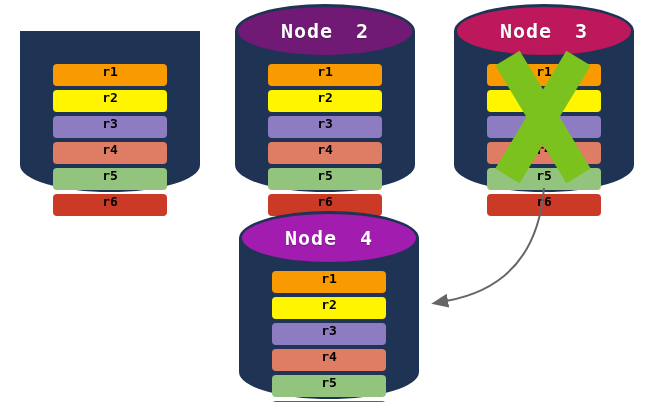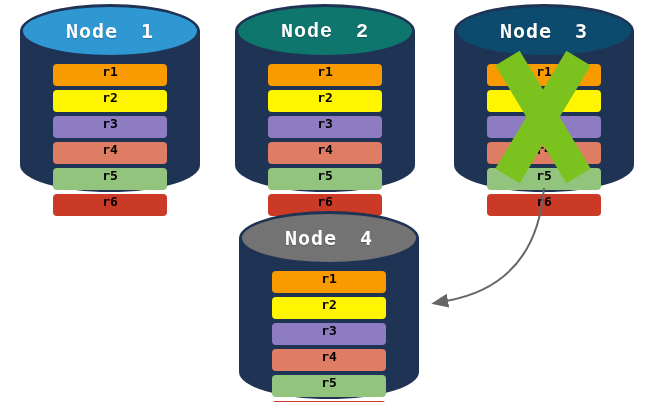--- a/index.html
+++ b/index.html
@@ -40,66 +40,63 @@
   <div class="node" style="left:20px;top:4px;">
     <div class="cyl-body" style="background-color: rgb(31, 51, 85);"></div>
     <div class="rows">
       <div class="row-bar" style="background-color: rgb(248, 154, 0);">r1</div>
       <div class="row-bar" style="background-color: rgb(255, 245, 0);">r2</div>
       <div class="row-bar" style="background-color: rgb(142, 124, 195);">r3</div>
       <div class="row-bar" style="background-color: rgb(222, 124, 100);">r4</div>
       <div class="row-bar" style="background-color: rgb(147, 196, 125);">r5</div>
       <div class="row-bar" style="background-color: rgb(203, 57, 39);">r6</div>
     </div>
-    <div class="cyl-top" style="background-color: rgb(47, 151, 210);">
-      <span class="node-label">Node 1</span>
-    </div>
   </div>
 
   <div class="node" style="left:235px;top:4px;">
     <div class="cyl-body" style="background-color: rgb(31, 51, 85);"></div>
     <div class="rows">
       <div class="row-bar" style="background-color: rgb(248, 154, 0);">r1</div>
       <div class="row-bar" style="background-color: rgb(255, 245, 0);">r2</div>
       <div class="row-bar" style="background-color: rgb(142, 124, 195);">r3</div>
       <div class="row-bar" style="background-color: rgb(222, 124, 100);">r4</div>
       <div class="row-bar" style="background-color: rgb(147, 196, 125);">r5</div>
       <div class="row-bar" style="background-color: rgb(203, 57, 39);">r6</div>
     </div>
-    <div class="cyl-top" style="background-color: #0f766e; font-family: Liberation Mono, monospace;">
+    <div class="cyl-top" style="background-color: #701a75;">
       <span class="node-label">Node 2</span>
     </div>
   </div>
 
   <div class="node" style="left:454px;top:4px;">
     <div class="cyl-body" style="background-color: rgb(31, 51, 85);"></div>
     <div class="rows">
       <div class="row-bar" style="background-color: rgb(248, 154, 0);">r1</div>
       <div class="row-bar" style="background-color: rgb(255, 245, 0);">r2</div>
       <div class="row-bar" style="background-color: rgb(142, 124, 195);">r3</div>
       <div class="row-bar" style="background-color: rgb(222, 124, 100);">r4</div>
       <div class="row-bar" style="background-color: rgb(147, 196, 125);">r5</div>
       <div class="row-bar" style="background-color: rgb(203, 57, 39);">r6</div>
     </div>
-    <div class="cyl-top" style="background-color: #0c4a6e;">
+    <div class="cyl-top" style="background-color: #be185d;">
       <span class="node-label">Node 3</span>
     </div>
   </div>
 
   <div class="node" style="left:239px;top:211px;">
     <div class="cyl-body" style="background-color: rgb(31, 51, 85);"></div>
     <div class="rows">
       <div class="row-bar" style="background-color: rgb(248, 154, 0);">r1</div>
       <div class="row-bar" style="background-color: rgb(255, 245, 0);">r2</div>
       <div class="row-bar" style="background-color: rgb(142, 124, 195);">r3</div>
       <div class="row-bar" style="background-color: rgb(222, 124, 100);">r4</div>
       <div class="row-bar" style="background-color: rgb(147, 196, 125);">r5</div>
       <div class="row-bar" style="background-color: rgb(203, 57, 39);">r6</div>
     </div>
-    <div class="cyl-top" style="background-color: #737373;">
+    <div class="cyl-top" style="background-color: #a21caf;">
       <span class="node-label">Node 4</span>
     </div>
   </div>
 
   <svg class="x-mark" viewBox="0 0 100 132" style="overflow:visible">
     <line x1="15" y1="8" x2="85" y2="124" stroke-width="28" stroke="#7CC21E"></line>
     <line x1="85" y1="8" x2="15" y2="124" stroke-width="28" stroke="#7CC21E"></line>
   </svg>
 
   <svg class="arrow-layer" viewBox="0 0 646 402">

